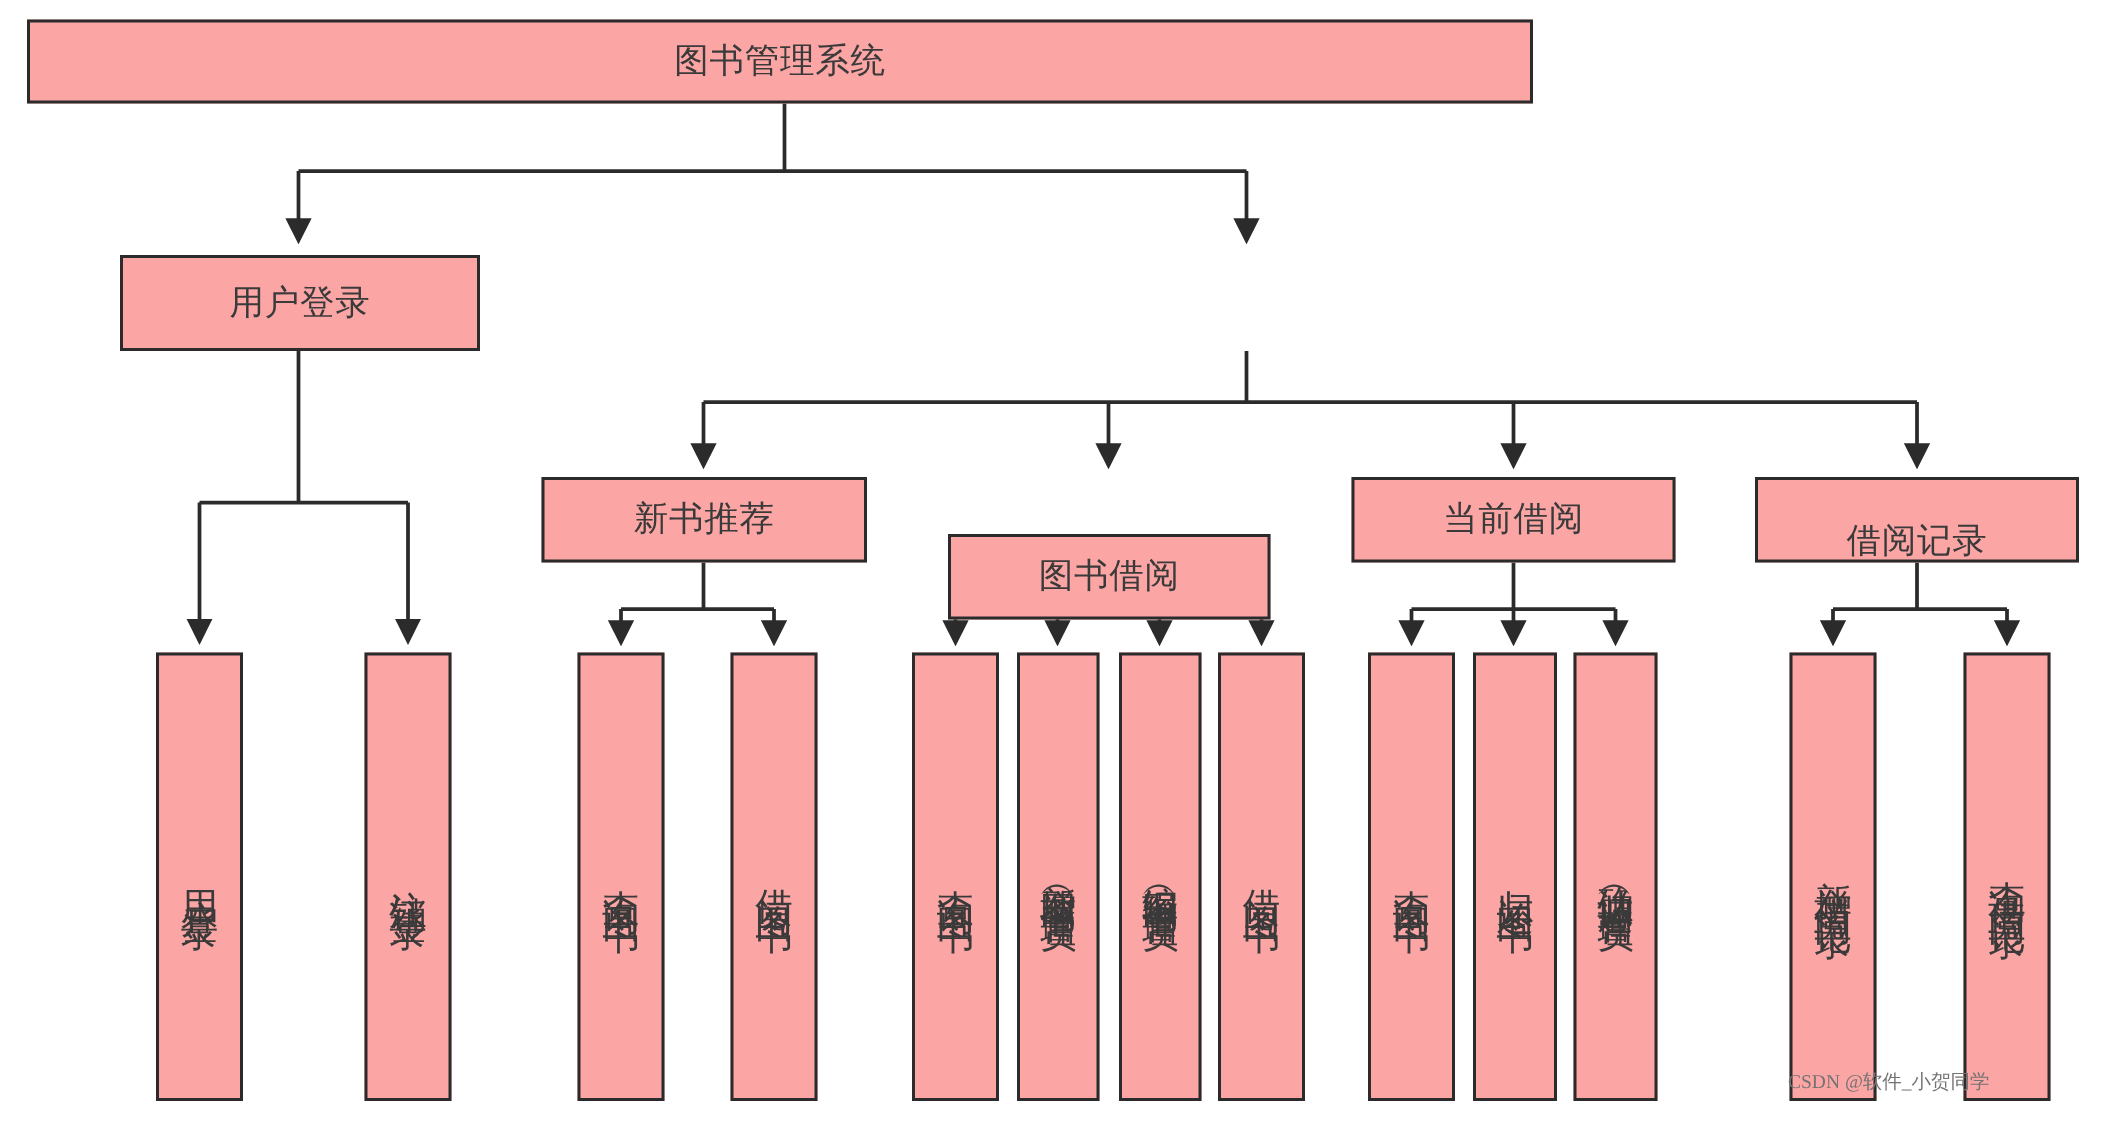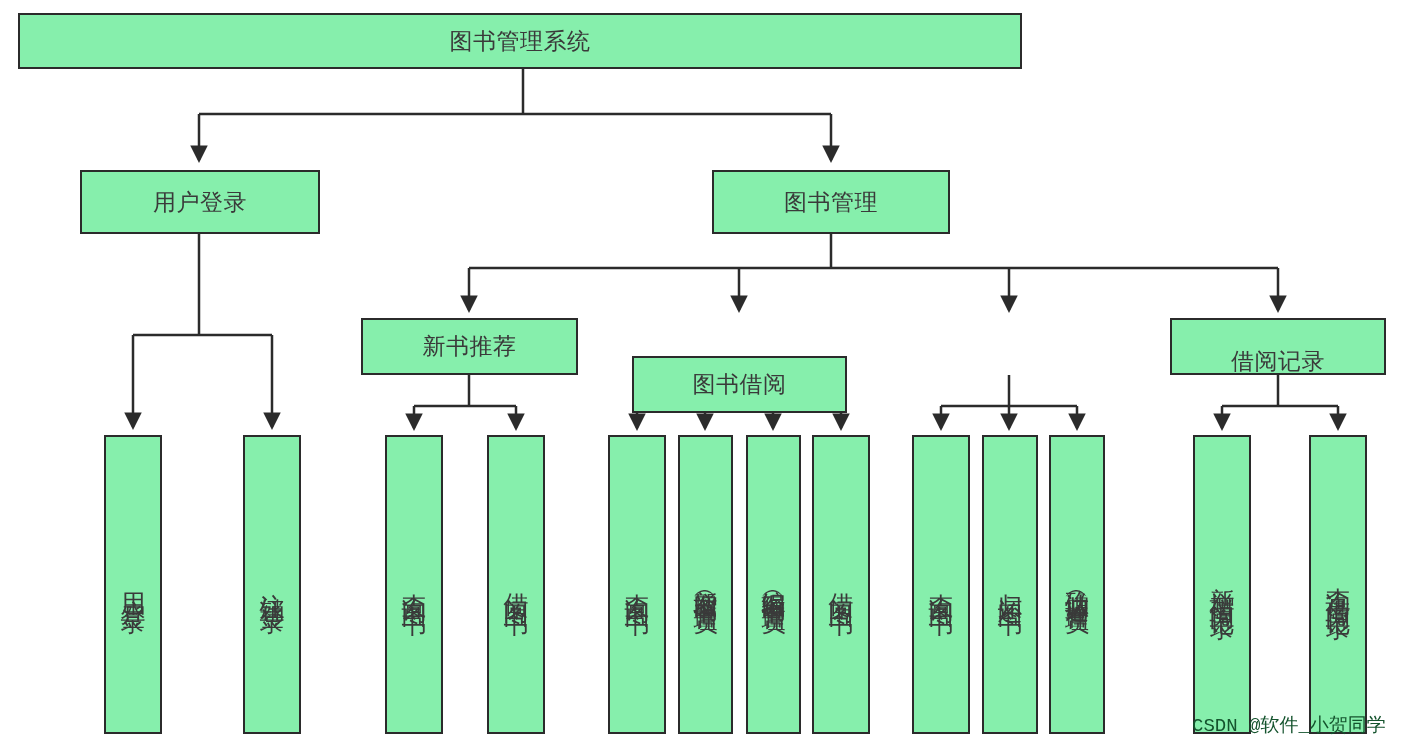--- a/index.html
+++ b/index.html
@@ -21,21 +21,21 @@
   #edges {
     position: absolute;
     left: 0;
     top: 0;
     width: 1405px;
     height: 747px;
   }
   .node {
     position: absolute;
     box-sizing: border-box;
-    background: #86efac;
+    background: #fca5a5;
     border: 2.5px solid #2b2b2b;
     display: flex;
     align-items: center;
     justify-content: center;
     z-index: 2;
   }
   .node .label {
     color: #3a3a3a;
     white-space: nowrap;
     line-height: 1.0;
@@ -62,25 +62,25 @@
     white-space: nowrap;
   }
   .node.vert.long .label {
     font-size: 24px;
     letter-spacing: 3px;
   }
   #watermark {
     position: absolute;
     left: 1192px;
     top: 712px;
-    font-size: 19px;
-    color: #14532d;
+    font-size: 13px;
+    color: #737373;
     white-space: nowrap;
     z-index: 5;
-    font-family: Liberation Mono, monospace;
+    font-family: Liberation Serif, serif;
   }
 </style>
 </head>
 <body>
 
 <div id="canvas">
 
   <svg id="edges" viewBox="0 0 1405 747" xmlns="http://www.w3.org/2000/svg">
     <defs>
       <marker id="arrow" viewBox="0 0 12 12" refX="10" refY="6" markerWidth="7" markerHeight="7" orient="auto-start-reverse">
@@ -131,30 +131,30 @@
     </g>
   </svg>
 
   <div class="node root horiz" style="left:18px; top:13px; width:1004px; height:56px;">
     <span class="label">图书管理系统</span>
   </div>
 
   <div class="node horiz" style="left:80px; top:170px; width:240px; height:64px;">
     <span class="label">用户登录</span>
   </div>
-  <div class="node horiz" style="left:712px; top:170px; width:238px; height:64px;">
-    <span class="label">图书管理</span>
-  </div>
 
   <div class="node horiz" style="left:361px; top:318px; width:217px; height:57px;">
     <span class="label">新书推荐</span>
   </div>
   <div class="node horiz" style="left:632px; top:318px; width:215px; height:57px;margin-top:38px;">
     <span class="label">图书借阅</span>
   </div>
+  <div class="node horiz" style="left:901px; top:318px; width:216px; height:57px;">
+    <span class="label">当前借阅</span>
+  </div>
   <div class="node horiz" style="left:1170px; top:318px; width:216px; height:57px;align-items:flex-end;">
     <span class="label">借阅记录</span>
   </div>
 
   <div class="node vert" style="left:104px; top:435px; width:58px; height:299px;">
     <span class="label">用户登录</span>
   </div>
   <div class="node vert" style="left:243px; top:435px; width:58px; height:299px;">
     <span class="label">注销登录</span>
   </div>

